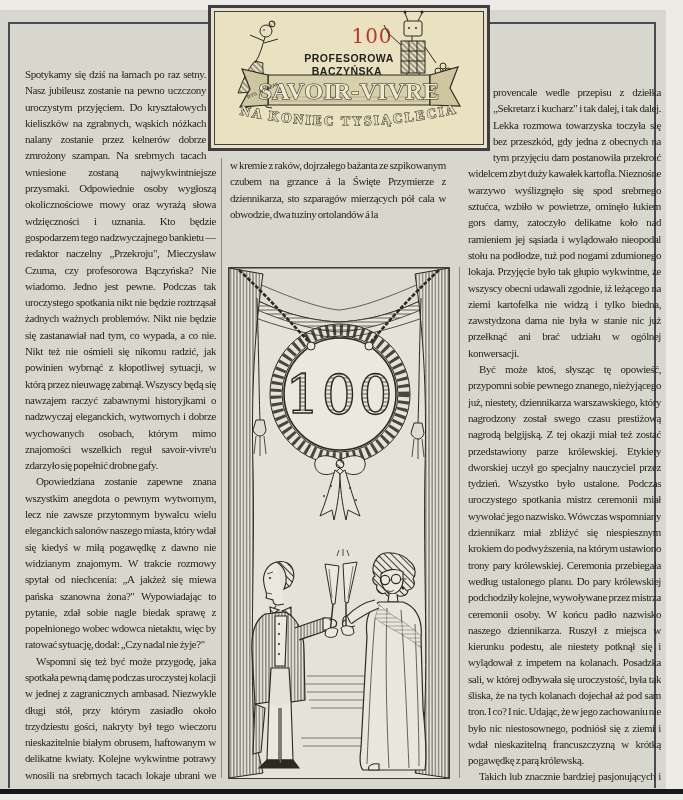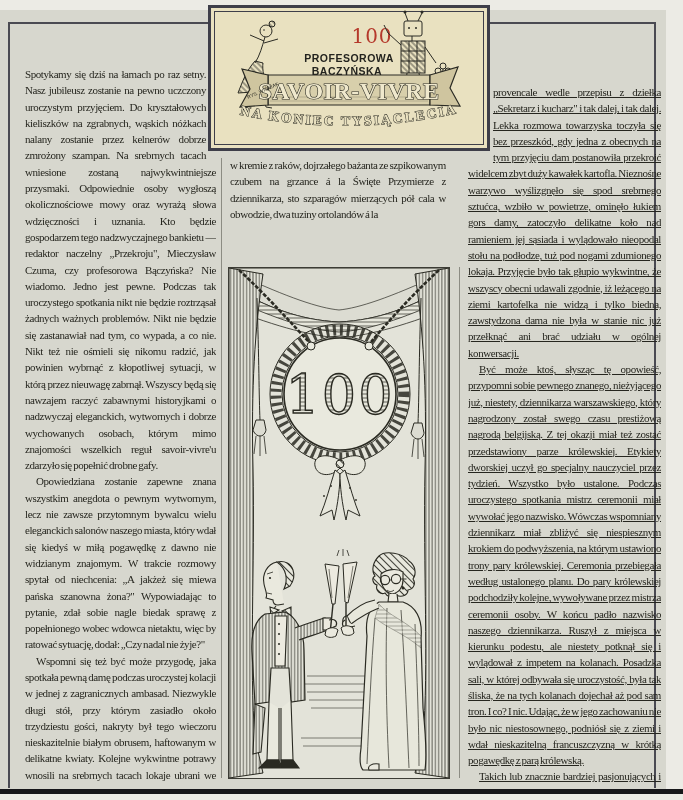--- a/index.html
+++ b/index.html
@@ -14,21 +14,21 @@
   .bottom-rule{position:absolute;left:0;top:789px;width:683px;height:5px;background:#17171a;}
   .header-box{position:absolute;left:208px;top:5px;width:282px;height:146px;}
   .col{
     position:absolute;text-align:justify;color:#26261f;overflow:hidden;
     font-size:11px;line-height:16.3px;letter-spacing:-0.42px;word-spacing:-1px;
   }
   .col p{margin:0;}
   .col p.indent{text-indent:11px;}
   #col1{left:25px;top:66px;width:191px;height:717px;}
   #col2top{left:230px;top:157px;width:216px;height:98px;}
-  #col3{left:468px;top:84px;width:193px;height:700px;text-decoration:underline;}
+  #col3{left:468px;top:84px;width:193px;height:700px;}
   .spacer-right{float:right;width:10px;height:86px;}
   .spacer-left{float:left;width:25px;height:67px;}
   .rule-v{position:absolute;width:1px;background:#8c8c83;}
   #rule-left{left:221px;top:158px;height:620px;}
   #rule-right{left:459px;top:267px;height:511px;}
   .illustration{position:absolute;left:228px;top:267px;width:222px;height:512px;
     border:1px solid #3c3c35;background:#e3e3d9;box-sizing:border-box;}
 </style>
 </head>
 <body>

